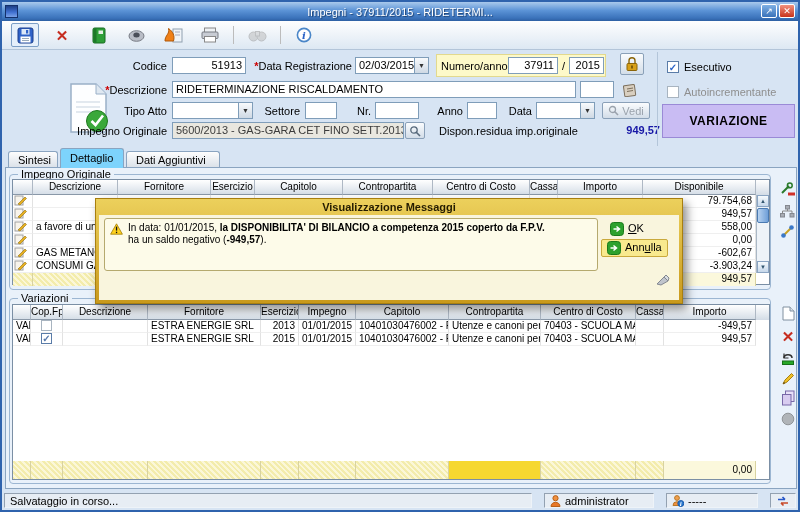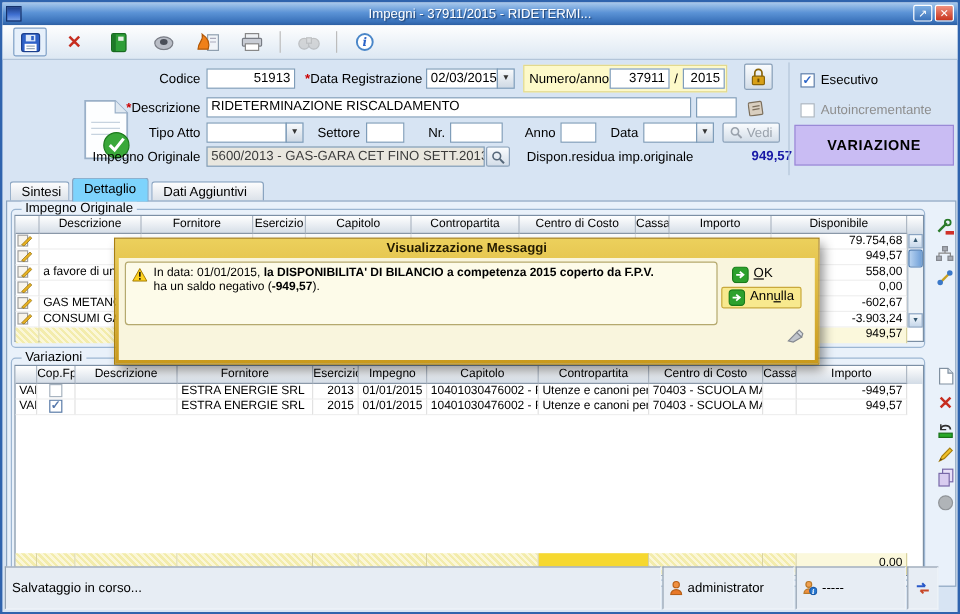--- a/index.html
+++ b/index.html
@@ -65,21 +65,21 @@
   .sideicon{position:absolute;width:20px;height:20px;display:flex;align-items:center;justify-content:center}
   
   .dialog{position:absolute;left:93px;top:196px;width:588px;height:106px;background:linear-gradient(#ecd05c,#c9991b);border:1px solid #a87f10;border-radius:0;box-shadow:4px 5px 9px rgba(0,0,0,.45);z-index:50}
   .dlg-title{height:16px;text-align:center;font-weight:bold;color:#241c00;font-size:11px;line-height:16px}
   .dlg-body{position:absolute;top:16px;left:3px;right:3px;bottom:3px;background:#f9f5dd}
   .msgbox{position:absolute;left:5px;width:494px;border:1px solid #b5a96e;border-radius:3px;background:#fdfbe9;display:flex;gap:5px;padding:3px 5px;font-size:10px;line-height:12px}
   .dlgbtn{position:absolute;display:flex;align-items:flex-start;gap:4px;font-size:11px;padding:1px 5px}
   .dlgbtn.focus{background:#f8e98e;border:1px solid #c9a93c;border-radius:2px}
   .u{text-decoration:underline}
   
-  .statusbar{position:absolute;left:2px;right:16px;bottom:2px;height:36px;display:flex;gap:1px}
+  .statusbar{position:absolute;left:2px;right:2px;bottom:2px;height:15px;display:flex;gap:12px}
   .sbsec{border:1px solid;border-color:#93a1b1 #eef3f8 #eef3f8 #93a1b1;background:#e7edf4;display:flex;align-items:center;gap:4px;padding:0 5px;font-size:11px;white-space:nowrap;overflow:hidden}
 </style>
 </head>
 <body>
 
 <div class="window">
 
   <div class="titlebar">
     <span class="app-icon"></span>
     <span class="title-text">Impegni - 37911/2015 - RIDETERMI...</span>

